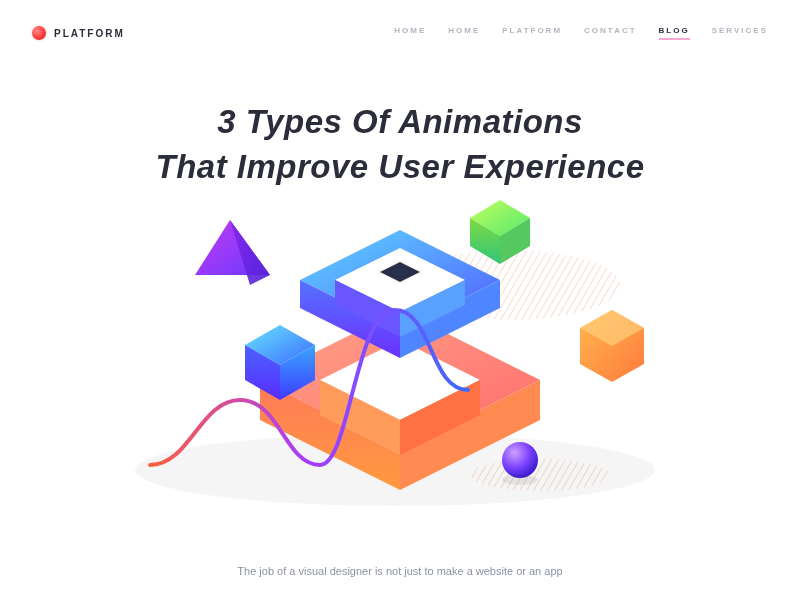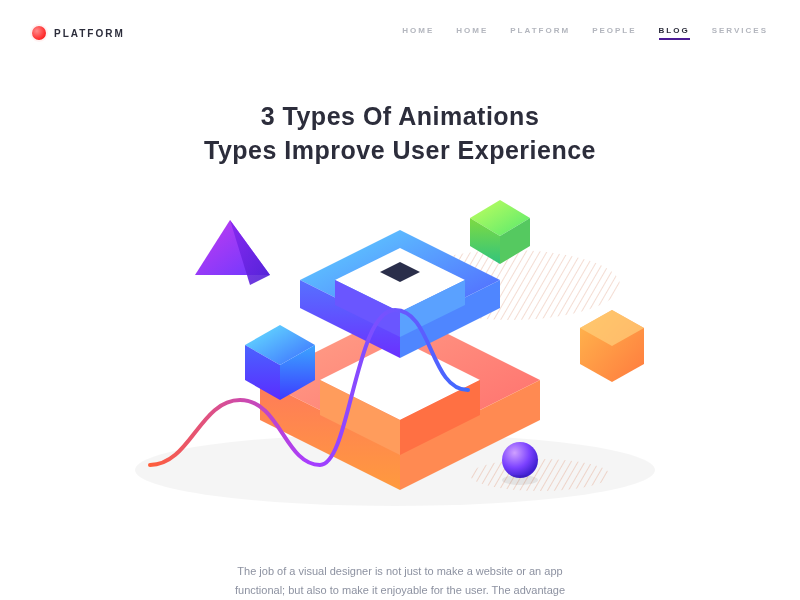--- a/index.html
+++ b/index.html
@@ -39,34 +39,35 @@
 .nav-item {
   font-size: 8px;
   letter-spacing: 2px;
   font-weight: 600;
   color: #b3b6be;
   cursor: pointer;
   padding-bottom: 3px;
 }
 .nav-item.active {
   color: #2c2d3b;
-  border-bottom: 2px solid #4c1d95;
+  border-bottom: 2px solid #f9a8d4;
 }
 
 
 .title-block {
   margin-top: 52px;
   text-align: center;
 }
 .title-line {
-  font-size: 25px;
+  font-size: 33px;
   font-weight: 700;
   color: #2c2d3b;
   letter-spacing: 0.5px;
   line-height: 1.35;
+  font-style: italic;
 }
 
 
 .illus {
   position: absolute;
   left: 0; top: 190px;
   width: 800px; height: 340px;
 }
 .illus svg { width: 100%; height: 100%; display: block; }
 
@@ -89,29 +90,29 @@
 
   <div class="header">
     <div class="brand">
       <span class="logo-dot"></span>
       <span class="brand-text">PLATFORM</span>
     </div>
     <nav class="nav">
       <a class="nav-item">HOME</a>
       <a class="nav-item">HOME</a>
       <a class="nav-item">PLATFORM</a>
-      <a class="nav-item">PEOPLE</a>
+      <a class="nav-item">CONTACT</a>
       <a class="nav-item active">BLOG</a>
       <a class="nav-item">SERVICES</a>
     </nav>
   </div>
 
   <div class="title-block">
     <div class="title-line">3 Types Of Animations</div>
-    <div class="title-line">Types Improve User Experience</div>
+    <div class="title-line">That Improve User Experience</div>
   </div>
 
   <div class="illus">
     <svg viewBox="0 0 800 340">
       <defs>
 
         <linearGradient id="gPyr" x1="0" y1="0" x2="1" y2="1">
           <stop offset="0%" stop-color="#c43cf0"></stop>
           <stop offset="100%" stop-color="#6a38ff"></stop>
         </linearGradient>
@@ -238,16 +239,15 @@
       <path d="M150,275
                C 190,275 200,210 240,210
                C 280,210 285,275 320,275
                C 350,275 355,120 395,120
                C 432,120 430,200 468,200" stroke="url(#gWave)" stroke-width="4" fill="none" stroke-linecap="round"></path>
     </svg>
   </div>
 
   <div class="body-text">
     <span>The job of a visual designer is not just to make a website or an app</span><br>
-    <span>functional; but also to make it enjoyable for the user. The advantage</span>
   </div>
 
 </div>
 
 </body></html>

